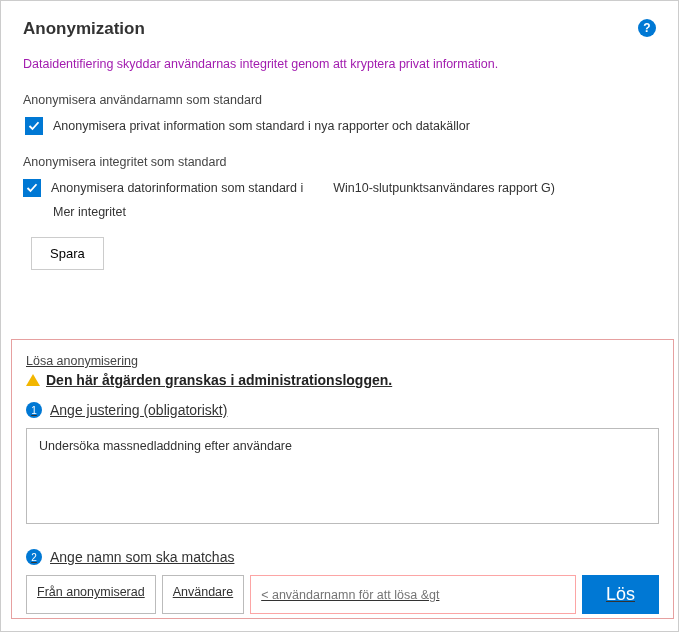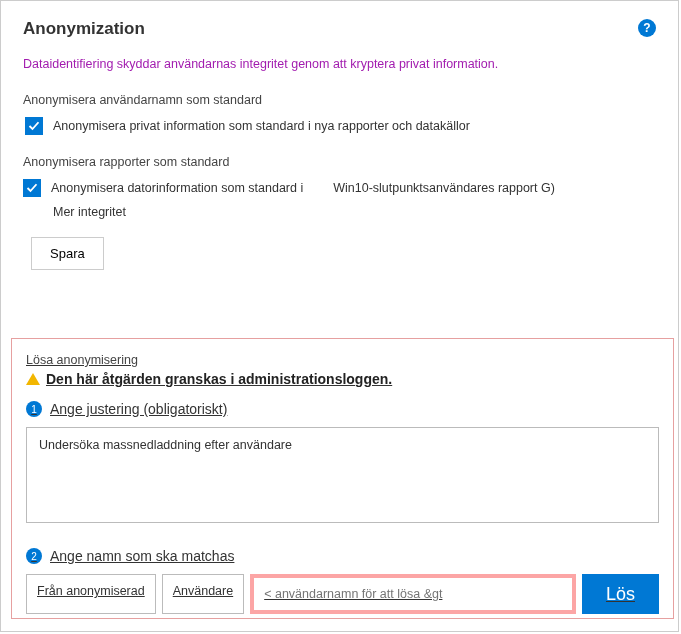--- a/index.html
+++ b/index.html
@@ -171,21 +171,21 @@
       border: 1px solid #bbb;
       padding: 9px 10px;
       font-size: 12.5px;
       background: #fff;
       color: #333;
       cursor: pointer;
       white-space: nowrap;
     }
     .name-input {
       flex: 1;
-      border: 4px solid #fca5a5;
+      border: 1px solid #fca5a5;
       padding: 9px 10px;
       font-size: 12.5px;
       color: #666;
       font-family: inherit;
     }
     .resolve-btn {
       background: #0078d4;
       color: #fff;
       border: none;
       padding: 9px 24px;
@@ -212,21 +212,21 @@
       <div class="checkbox">
         <svg viewBox="0 0 16 16">
             <path d="M2 8 L6 12 L14 3" stroke="#fff" stroke-width="2.5" fill="none"></path>
           </svg>
       </div>
       <div class="check-label">Anonymisera privat information som standard i nya rapporter och datakällor</div>
     </div>
   </div>
 
   <div>
-    <div class="section-label">Anonymisera rapporter som standard</div>
+    <div class="section-label">Anonymisera integritet som standard</div>
     <div class="row2">
       <div class="checkbox">
         <svg viewBox="0 0 16 16">
             <path d="M2 8 L6 12 L14 3" stroke="#fff" stroke-width="2.5" fill="none"></path>
           </svg>
       </div>
       <div class="check-label">Anonymisera datorinformation som standard i</div>
       <div class="check-extra">Win10-slutpunktsanvändares rapport G)</div>
     </div>
     <div class="more-info">Mer integritet</div>

